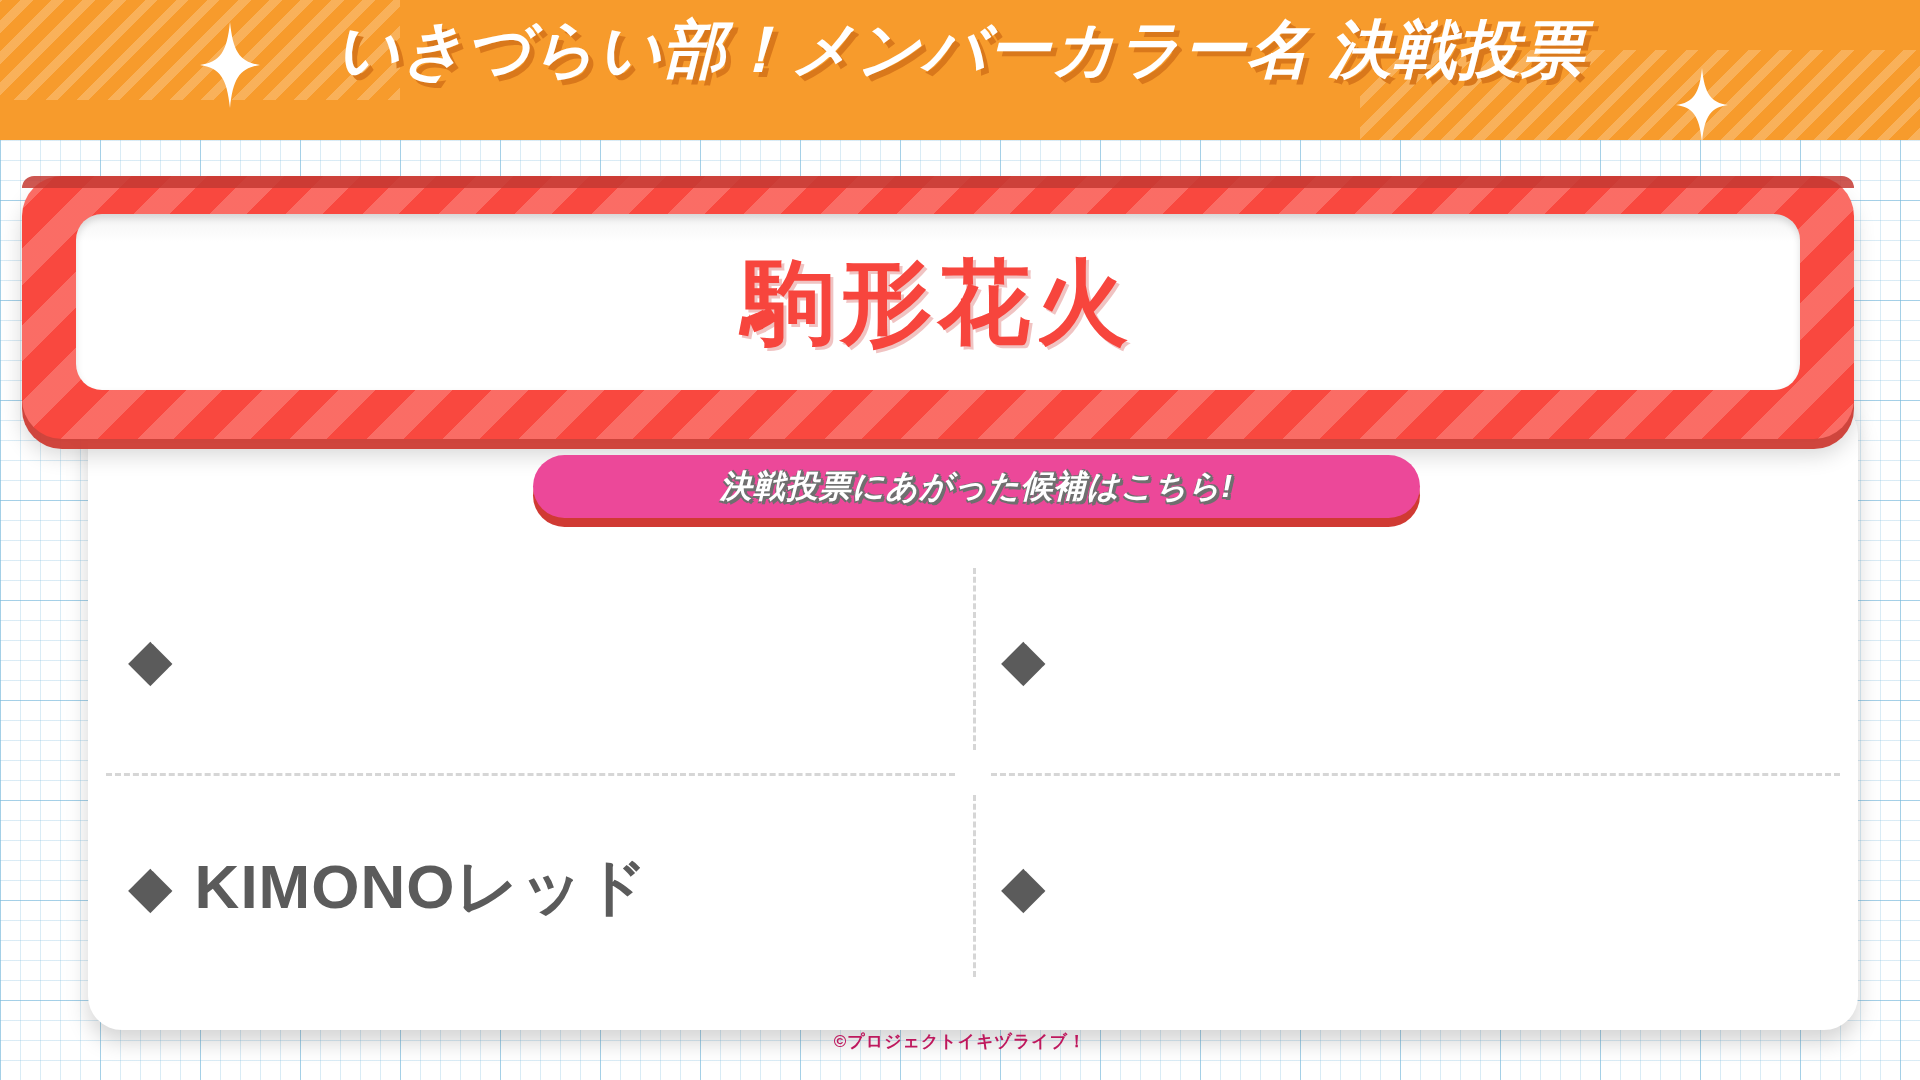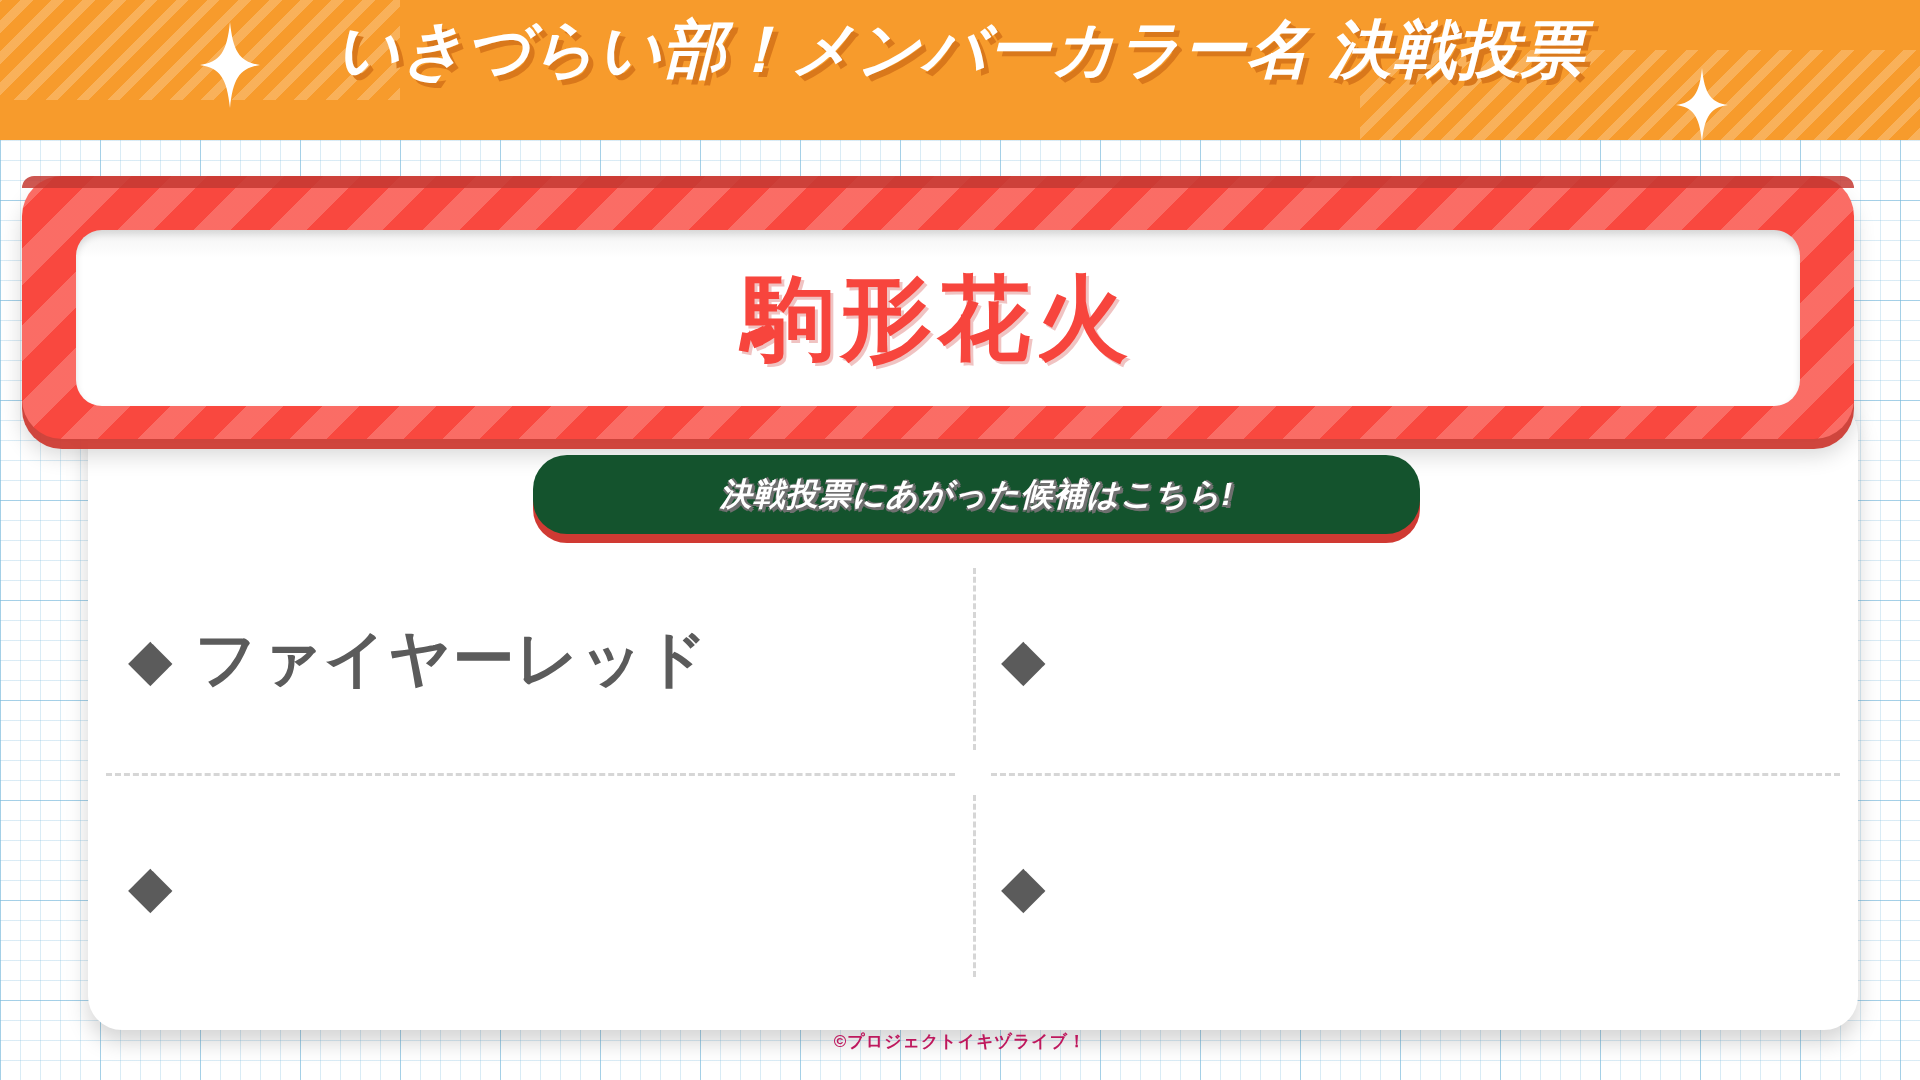--- a/index.html
+++ b/index.html
@@ -90,21 +90,21 @@
     border-radius:40px 40px 0 0;
     background:rgba(196,58,50,0.85);
   }
   #name-panel {
     position:absolute;
     left:54px; top:38px;
     width:1724px; height:176px;
     background:linear-gradient(#f3f3f3 0%, #ffffff 16%, #ffffff 100%);
     border-radius:26px;
     box-shadow:inset 0 4px 7px rgba(0,0,0,0.13);
-    display:flex; align-items:center; justify-content:center;margin-top:16px;
+    display:flex; align-items:center; justify-content:center;
   }
   #member-name {
     color:#F7453D;
     font-size:92px;
     font-weight:bold;
     letter-spacing:6px;
     line-height:1;
     white-space:nowrap;
     text-shadow:3px 3px 0 rgba(200,40,35,0.28);
   }
@@ -116,22 +116,22 @@
     width:1770px; height:630px;
     background:#ffffff;
     border-radius:34px;
     box-shadow:0 12px 22px rgba(0,0,0,0.17);
     z-index:4;
   }
 
   #candidates-banner {
     position:absolute;
     left:533px; top:455px;
-    width:887px; height:79px;
-    background:#14532d;
+    width:887px; height:63px;
+    background:#ec4899;
     border-radius:34px;
     box-shadow:0 9px 0 #D03A33;
     display:flex; align-items:center; justify-content:center;
     z-index:7;
   }
   #candidates-banner-label {
     color:#ffffff;
     font-size:32px;
     font-weight:bold;
     font-style:italic;
@@ -230,29 +230,29 @@
 </div>
 
 <div id="candidates-banner">
   <span id="candidates-banner-label">決戦投票にあがった候補はこちら!</span>
 </div>
 
 <div id="candidates-grid">
 
   <div class="cand-cell col-left row-top">
     <span class="cand-diamond">◆</span>
-    <span class="cand-label">ファイヤーレッド</span>
   </div>
 
   <div class="cand-cell col-right row-top">
     <span class="cand-diamond">◆</span>
   </div>
 
   <div class="cand-cell col-left row-bottom">
     <span class="cand-diamond">◆</span>
+    <span class="cand-label">KIMONOレッド</span>
   </div>
 
   <div class="cand-cell col-right row-bottom">
     <span class="cand-diamond">◆</span>
   </div>
 
 </div>
 
 <div id="footer-copyright">©プロジェクトイキヅライブ！</div>
 

